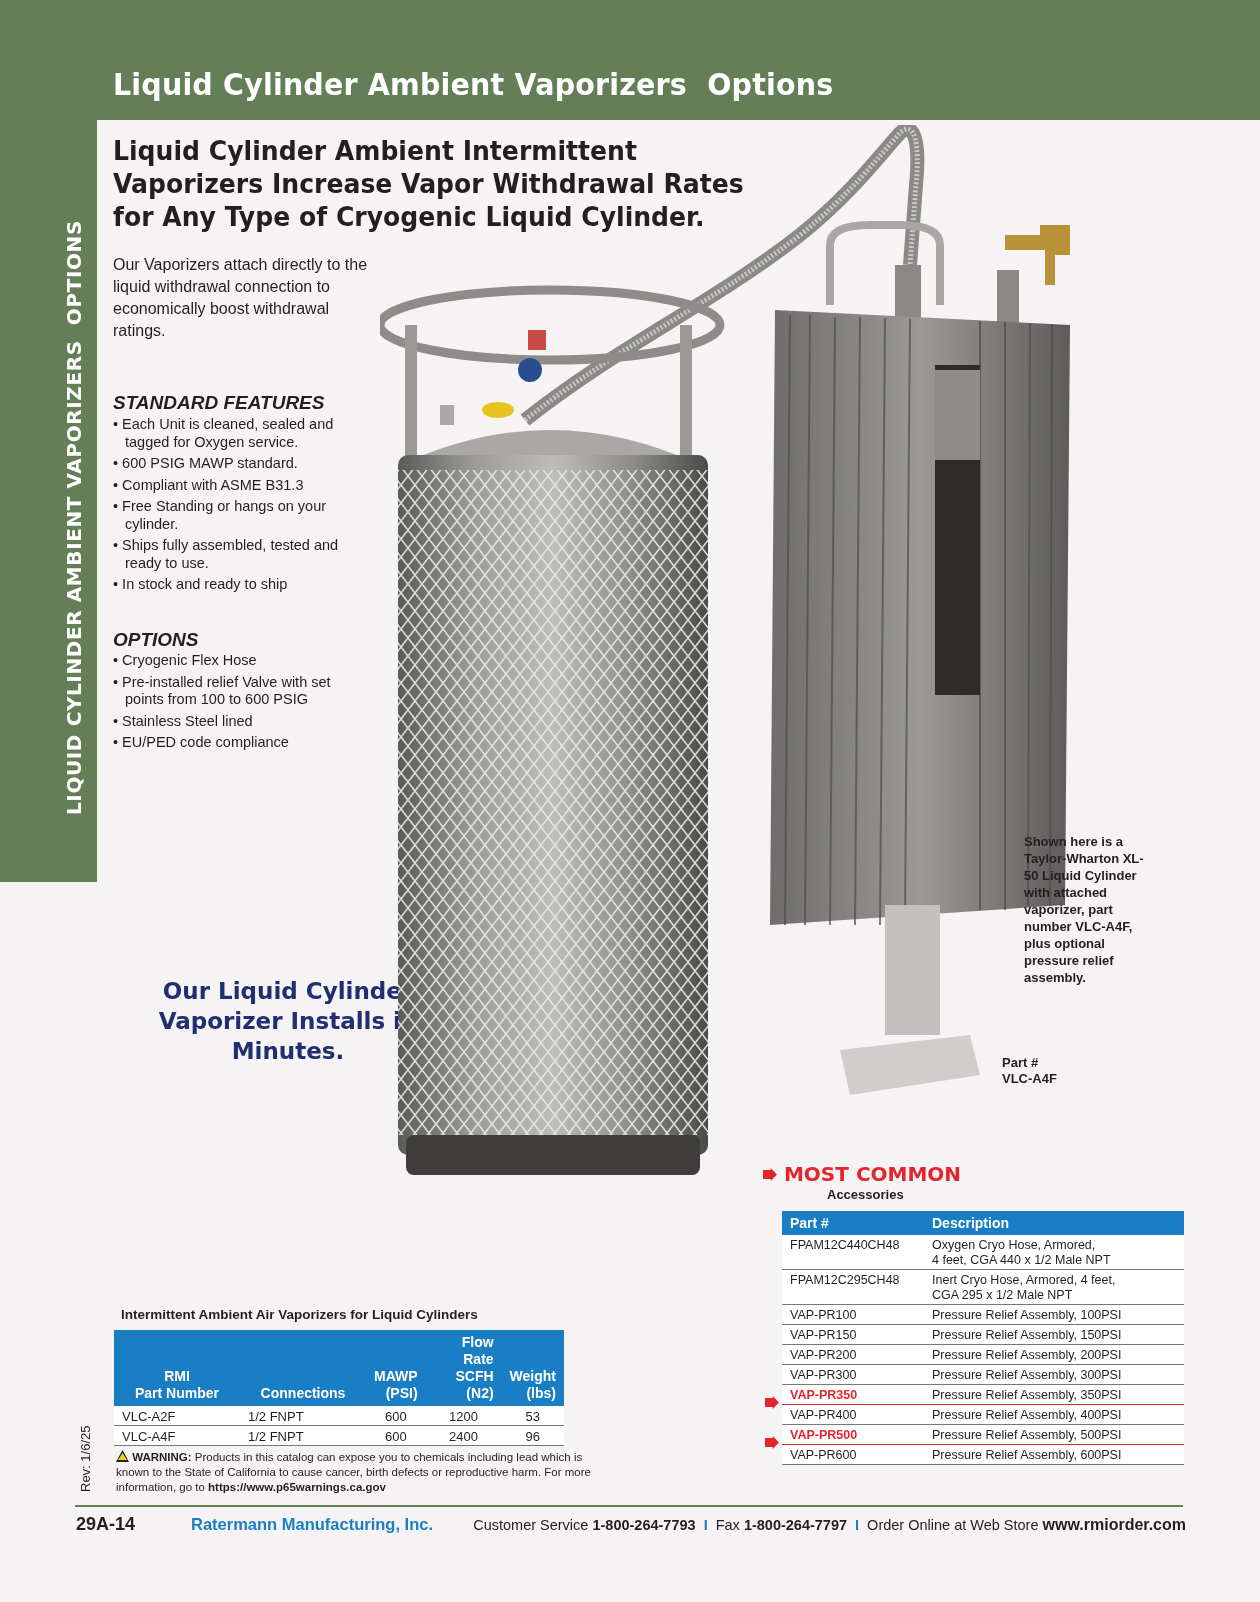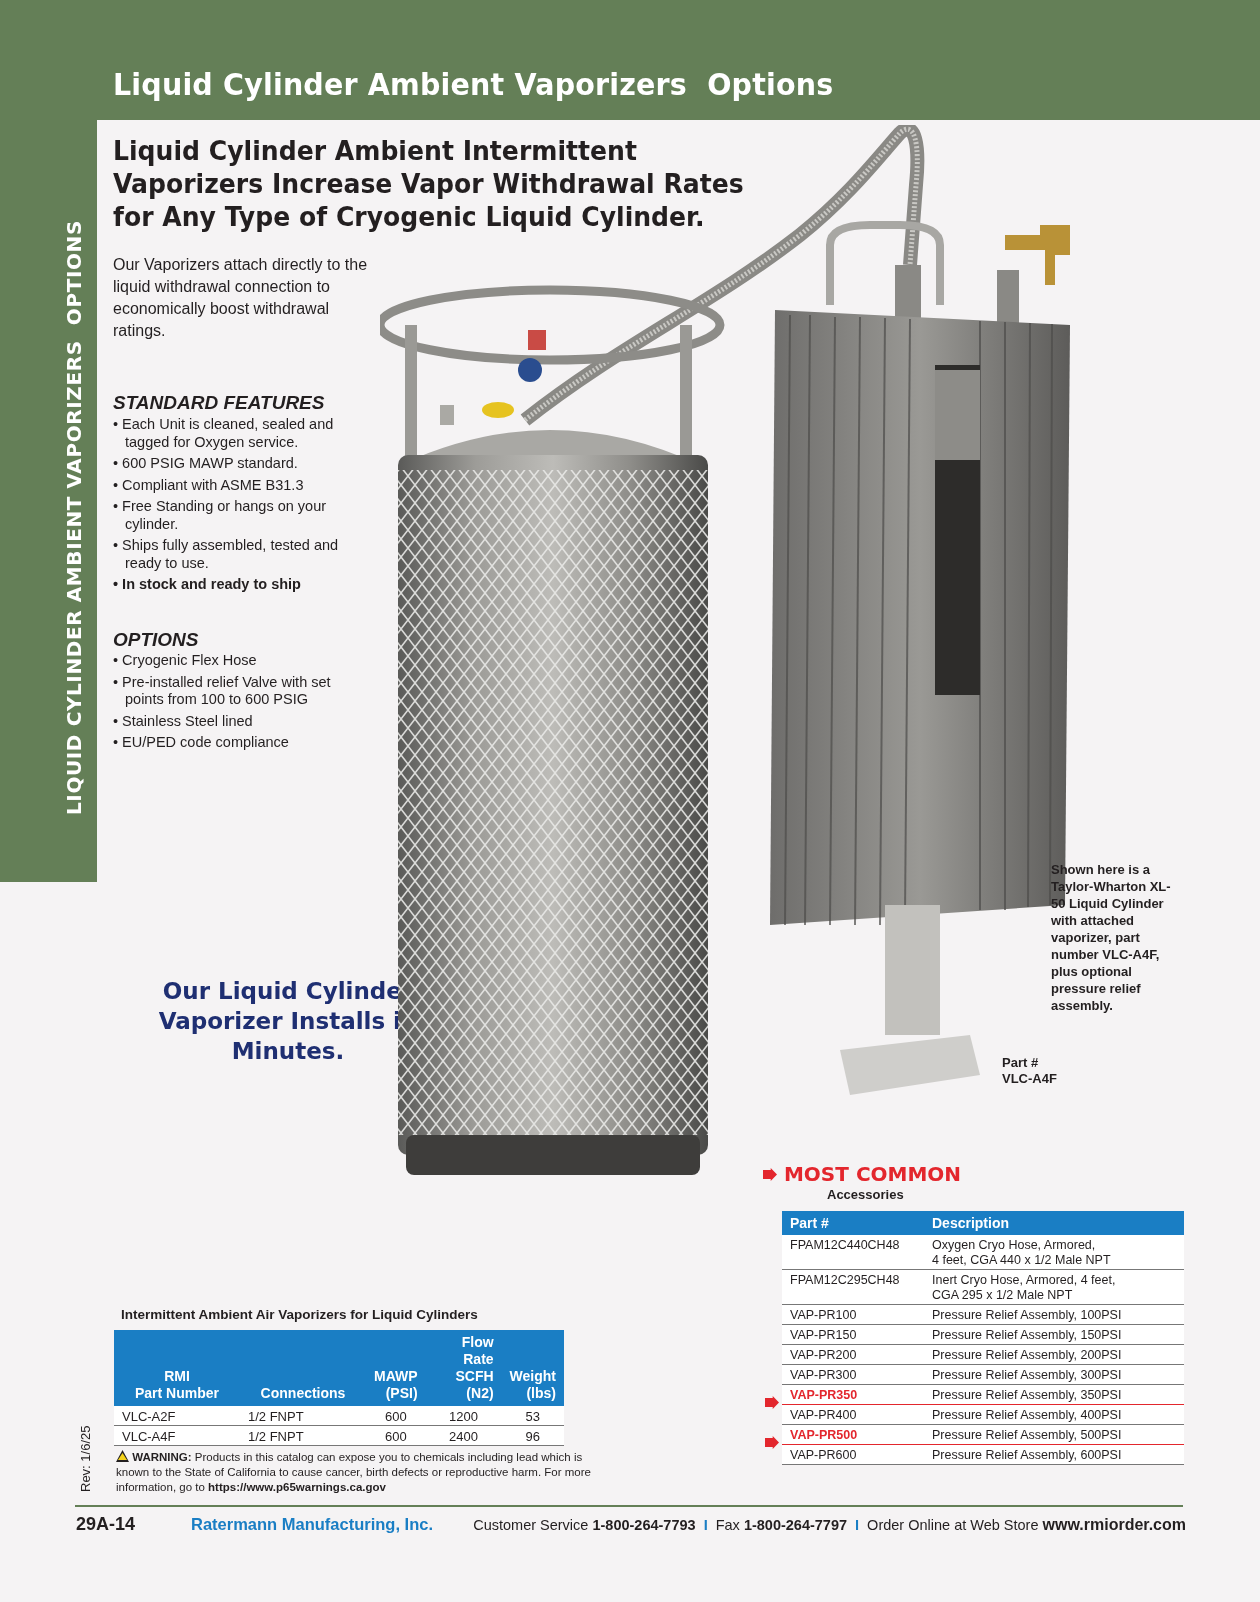--- a/index.html
+++ b/index.html
@@ -7,23 +7,23 @@
   .topbar { position:absolute; left:0; top:0; width:1260px; height:120px; background:#647f57; }
   .sidebar { position:absolute; left:0; top:120px; width:97px; height:762px; background:#647f57; }
   .page-title { position:absolute; left:113px; top:66px; color:#fff; font-weight:bold; font-size:31px; letter-spacing:0.2px; white-space:pre; font-family:"DejaVu Sans", sans-serif; transform:scaleX(0.92); transform-origin:left top; }
   .side-title { position:absolute; left:62px; top:815px; transform:rotate(-90deg); transform-origin:left top; color:#fff; font-weight:bold; font-size:20px; letter-spacing:0.6px; white-space:pre; font-family:"DejaVu Sans", sans-serif; }
   .headline { position:absolute; left:113px; top:134px; font-size:27px; font-weight:bold; line-height:33px; font-family:"DejaVu Sans", sans-serif; color:#231f20; transform:scaleX(0.93); transform-origin:left top; width:680px; }
   .intro { position:absolute; left:113px; top:254px; width:260px; font-size:16px; line-height:22px; }
   .sect-head { position:absolute; left:113px; font-size:19px; font-weight:bold; font-style:italic; }
   ul.bullets { position:absolute; left:113px; margin:0; padding:0; list-style:none; width:250px; font-size:14.5px; line-height:17.5px; }
   ul.bullets li { padding-left:12px; text-indent:-12px; margin-bottom:4px; }
   ul.bullets li::before { content:"• "; }
-  ul.bullets li.bold { font-weight:bold; }
+  ul.bullets li.bold { font-weight:normal; }
   .installs { position:absolute; left:148px; top:976px; width:280px; text-align:center; color:#1f2f72; font-weight:bold; font-size:23px; line-height:30px; font-family:"DejaVu Sans", sans-serif; }
-  .caption { position:absolute; left:1051px; top:833px; width:130px; font-size:13px; font-weight:bold; line-height:17px; color:#231f20;margin-top:28px; }
+  .caption { position:absolute; left:1024px; top:833px; width:130px; font-size:13px; font-weight:bold; line-height:17px; color:#231f20; }
   .partlabel { position:absolute; left:1002px; top:1055px; font-size:13px; font-weight:bold; line-height:16px; color:#231f20; }
   
   .photo { position:absolute; left:380px; top:125px; width:730px; height:1080px; }
   
   .tbl-title { position:absolute; left:121px; top:1307px; font-size:13.5px; font-weight:bold; }
   table { border-collapse:collapse; }
   .vap-table { position:absolute; left:114px; top:1330px; width:450px; font-size:13px; }
   .vap-table th { background:#1a7ec4; color:#fff; font-weight:bold; font-size:14px; text-align:center; padding:4px 8px 4px 8px; vertical-align:bottom; line-height:17px; }
   .vap-table th.c { text-align:right; }
   .vap-table td { padding:3px 8px 1px 8px; border-bottom:1.5px solid #777; background:#fff; height:15px; }

